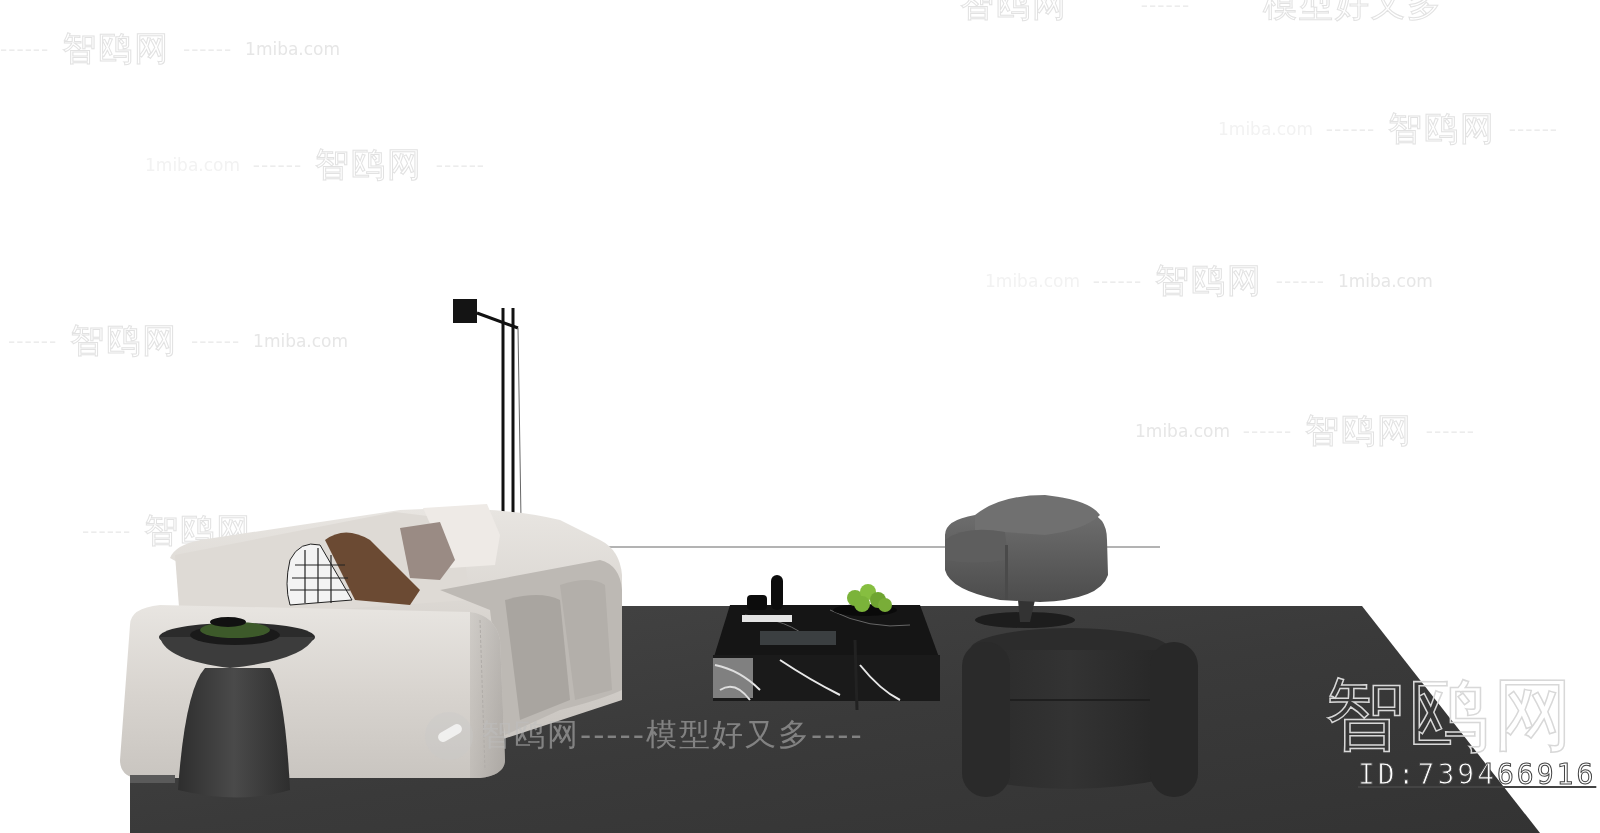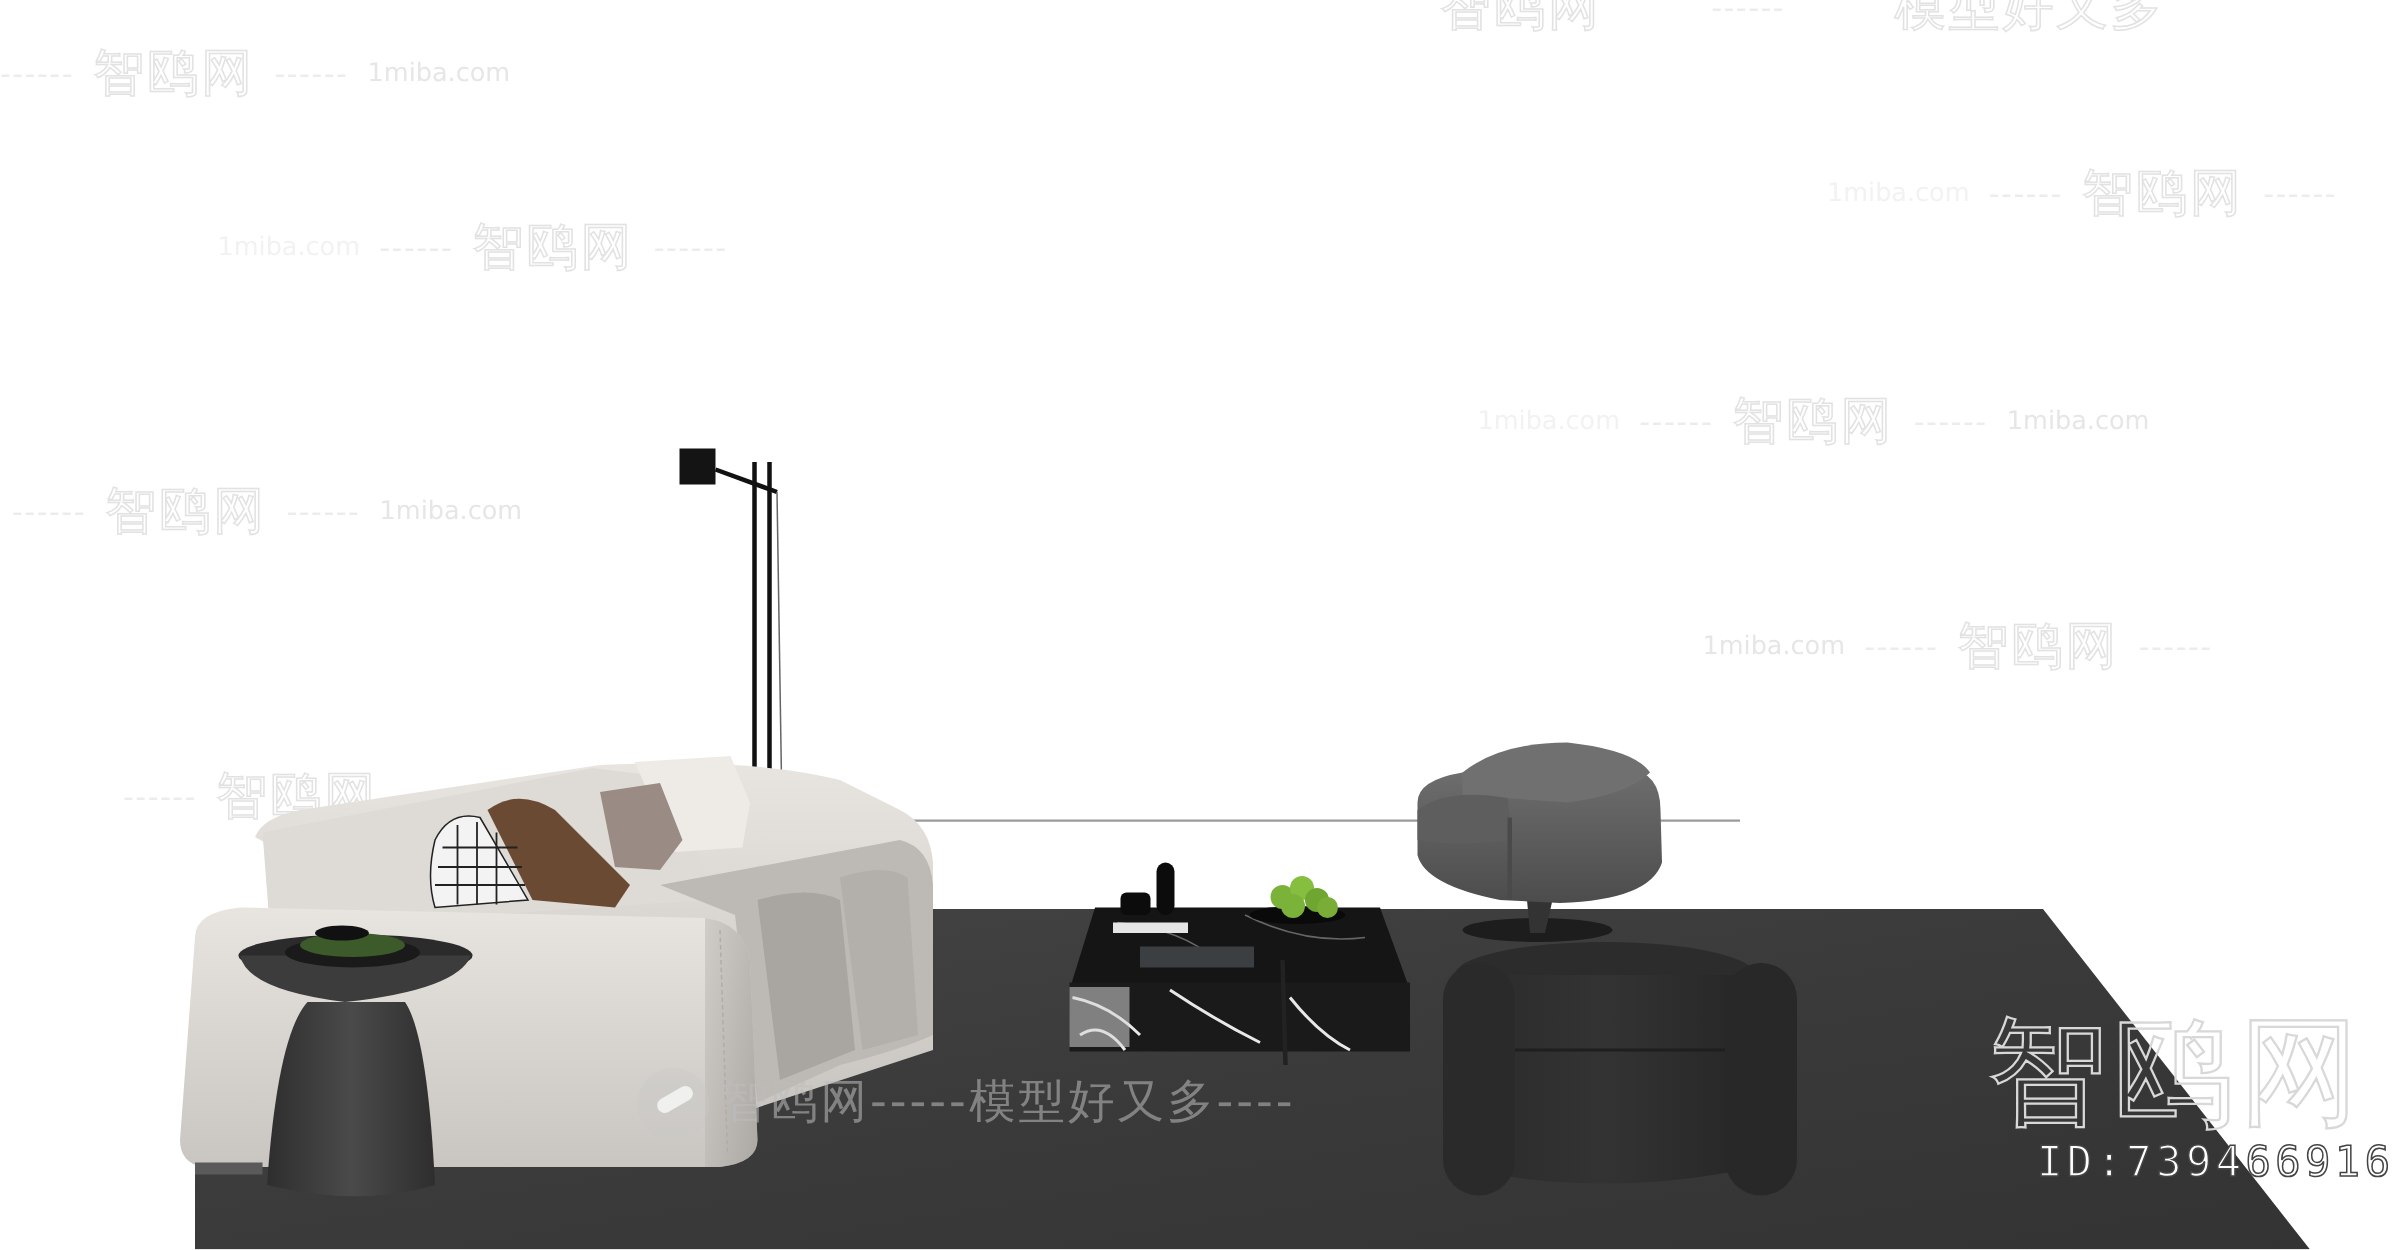--- a/index.html
+++ b/index.html
@@ -6,21 +6,21 @@
   body{width:1600px;height:833px;position:relative;overflow:hidden;font-family:"DejaVu Sans",sans-serif;}
   .wm{position:absolute;white-space:nowrap;color:#ececec;font-size:34px;letter-spacing:2px;}
   .wm .url{font-family:"DejaVu Sans",sans-serif;font-size:17px;font-weight:normal;color:#e6e6e6;letter-spacing:0;vertical-align:middle;}
   .wm .dash{font-size:20px;color:#ececec;letter-spacing:1px;vertical-align:middle;}
   .wm .cn{color:transparent;-webkit-text-stroke:1px #e2e2e2;vertical-align:middle;}
   .scene{position:absolute;left:0;top:0;width:1600px;height:833px;}
   .center-wm{position:absolute;left:425px;top:712px;font-size:31px;color:rgba(190,190,190,0.55);white-space:nowrap;letter-spacing:2px;}
   .center-wm .bird{display:inline-block;width:48px;height:48px;border-radius:50%;background:rgba(200,200,200,0.35);vertical-align:middle;margin-right:8px;position:relative;}
   .center-wm .bird::after{content:"";position:absolute;left:12px;top:16px;width:26px;height:10px;background:rgba(255,255,255,0.7);transform:rotate(-30deg);border-radius:6px;}
   .big-wm{position:absolute;left:1325px;top:662px;font-size:80px;color:transparent;-webkit-text-stroke:1.5px #d8d8d8;letter-spacing:4px;}
-  .id-wm{position:absolute;left:1358px;top:758px;font-size:28px;color:#ffffff;-webkit-text-stroke:1px #444;letter-spacing:3px;font-family:"DejaVu Sans Mono",monospace;}
+  .id-wm{position:absolute;left:1358px;top:758px;font-size:28px;color:#ffffff;-webkit-text-stroke:1px #444;letter-spacing:3px;font-family:"DejaVu Sans Mono",monospace;text-decoration:underline;}
 </style>
 </head>
 <body>
 
 <div class="wm" style="left:960px;top:-18px;">
   <span class="cn">智鸥网</span>
   <span class="dash" style="margin:0 60px;">------</span>
   <span class="cn">模型好又多</span>
 </div>
 

